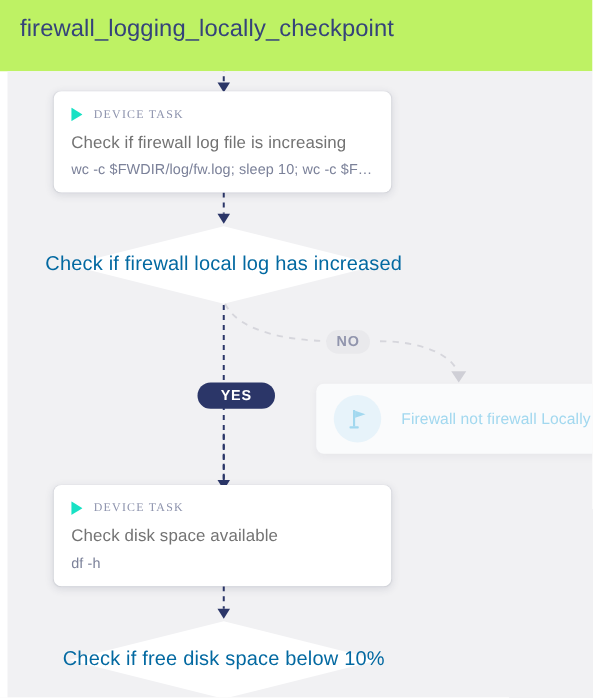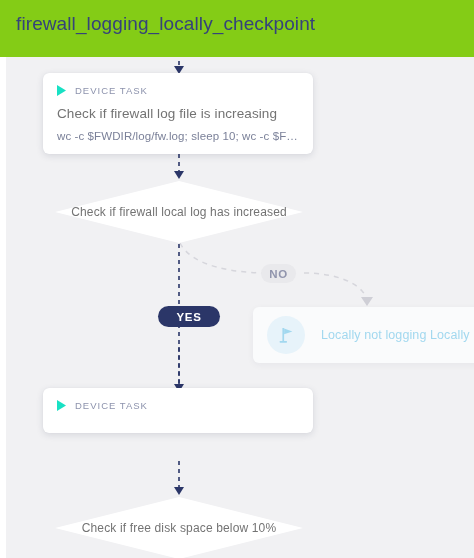--- a/index.html
+++ b/index.html
@@ -17,21 +17,21 @@
     width: 474px;
     height: 558px;
     background: #ffffff;
   }
 
   
   .header {
     position: absolute;
     left: 0; top: 0;
     width: 474px; height: 57px;
-    background: #84cc16;
+    background: #bef264;
   }
   .page-title {
     position: absolute;
     left: 16px; top: 13px;
     font-size: 19px;
     font-weight: 400;
     color: #35437a;
     letter-spacing: 0.1px;
     white-space: nowrap;
   }
@@ -56,23 +56,24 @@
   
   .task-card {
     position: absolute;
     background: #ffffff;
     border-radius: 6px;
     box-shadow: 0 2px 7px rgba(40,45,80,0.13), 0 0 1px rgba(40,45,80,0.10);
     padding: 11px 14px 12px 14px;
   }
   .card-kicker {
     display: flex;
-    align-items: center;
+    align-items: flex-end;
     height: 13px;
     margin-bottom: 9px;
+    font-family: Liberation Serif, serif;
   }
   .play-icon {
     width: 9px; height: 11px;
     margin-right: 9px;
     flex: none;
     display: block;
   }
   .kicker-text {
     font-size: 9.5px;
     letter-spacing: 1.0px;
@@ -101,22 +102,22 @@
     position: absolute;
   }
   .diamond-svg { display: block; }
   .diamond-label {
     position: absolute;
     left: 0; top: 0;
     width: 100%; height: 100%;
     display: flex;
     align-items: center;
     justify-content: center;
-    font-size: 12px;
-    color: #737373;
+    font-size: 16px;
+    color: #0369a1;
     letter-spacing: 0.15px;
     white-space: nowrap;
   }
 
   
   .pill {
     position: absolute;
     display: flex;
     align-items: center;
     justify-content: center;
@@ -232,30 +233,32 @@
     <div class="pill pill-yes" style="left:152px; top:249px;">YES</div>
 
     <div class="flag-card" style="left:247px; top:250px; width:240px; height:56px;">
       <div class="flag-circle">
         <svg class="flag-icon" viewBox="0 0 19 19">
           <rect x="5.4" y="2" width="1.7" height="13.2" fill="#a2d8ef"></rect>
           <polygon points="7.1,2.6 15.4,5.4 7.1,8.2" fill="#a2d8ef"></polygon>
           <rect x="2.6" y="15.0" width="7.4" height="1.7" rx="0.6" fill="#a2d8ef"></rect>
         </svg>
       </div>
-      <div class="flag-label">Locally not logging Locally</div>
+      <div class="flag-label">Firewall not firewall Locally</div>
     </div>
 
     <div class="task-card" style="left:37px; top:331px; width:270px;">
       <div class="card-kicker">
         <svg class="play-icon" viewBox="0 0 9 11">
           <polygon points="0,0 9,5.5 0,11" fill="#18e1c4"></polygon>
         </svg>
         <span class="kicker-text">DEVICE TASK</span>
       </div>
+      <div class="card-title">Check disk space available</div>
+      <div class="card-cmd">df -h</div>
     </div>
 
     <div class="diamond-wrap" style="left:43px; top:438px; width:260px; height:66px;">
       <svg class="diamond-svg" viewBox="0 0 260 66" width="260" height="66">
         <path d="M 130 2 L 254 33 L 130 64 L 6 33 Z" fill="#ffffff" stroke="none"></path>
       </svg>
       <div class="diamond-label">Check if free disk space below 10%</div>
     </div>
 
   </div>

